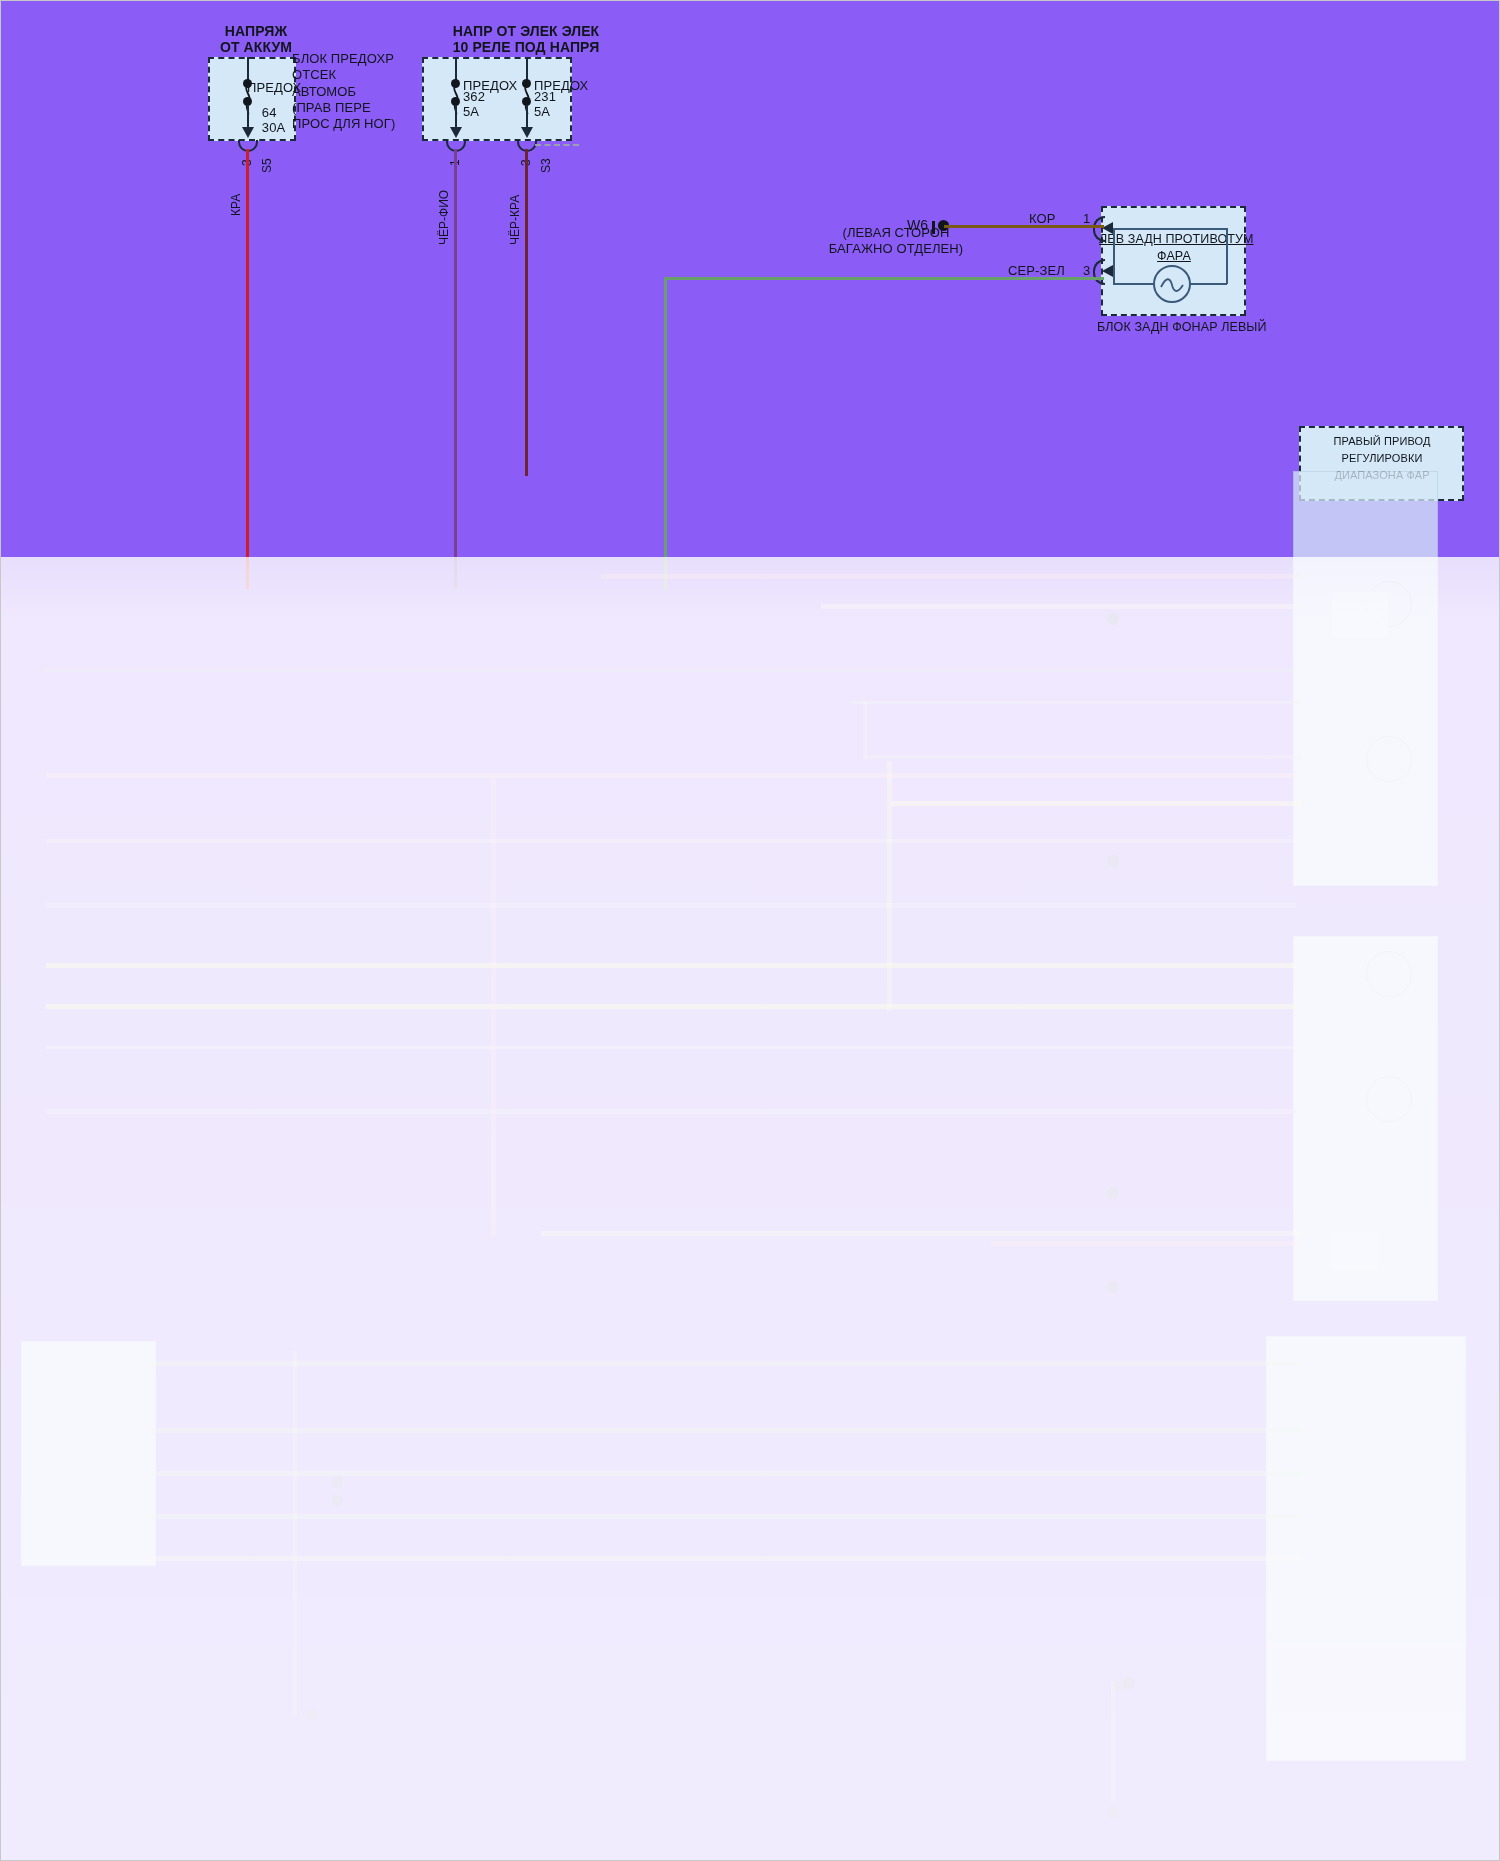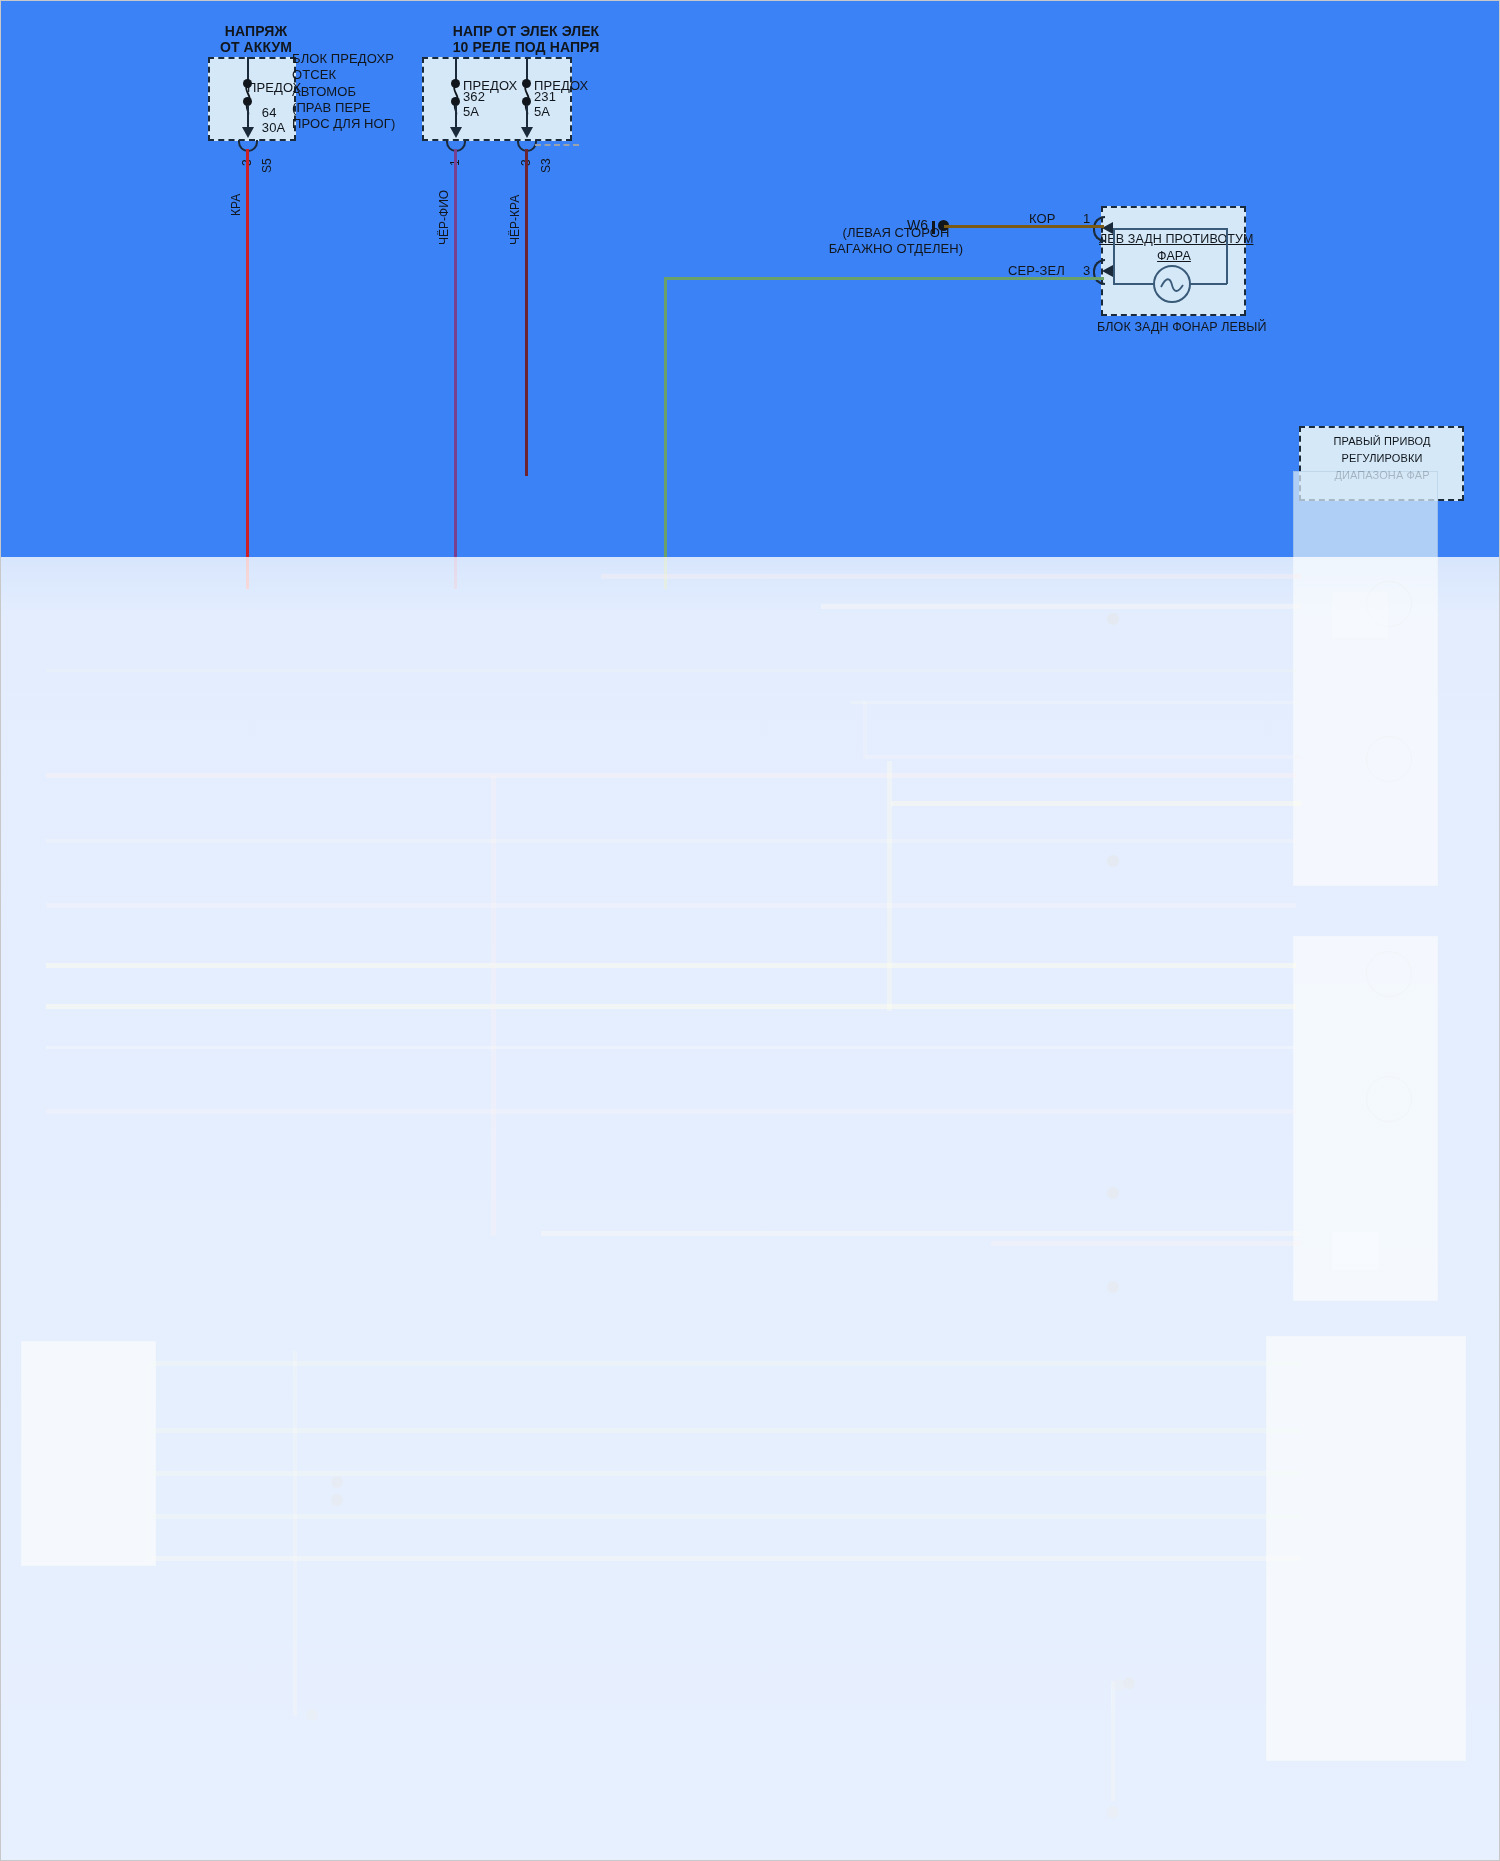--- a/index.html
+++ b/index.html
@@ -5,21 +5,21 @@
   * { box-sizing: border-box; }
   html, body {
     margin: 0; padding: 0;
     background: #ffffff;
     font-family: "Liberation Sans", sans-serif;
   }
   #page {
     position: relative;
     width: 1500px;
     height: 1861px;
-    background: #3b82f6;
+    background: #8b5cf6;
     overflow: hidden;
     border: 1px solid #c8c8c8;
   }
 
   
   .box-dashed {
     position: absolute;
     background: #d5e8f7;
     border: 2px dashed #1a2a3a;
   }

